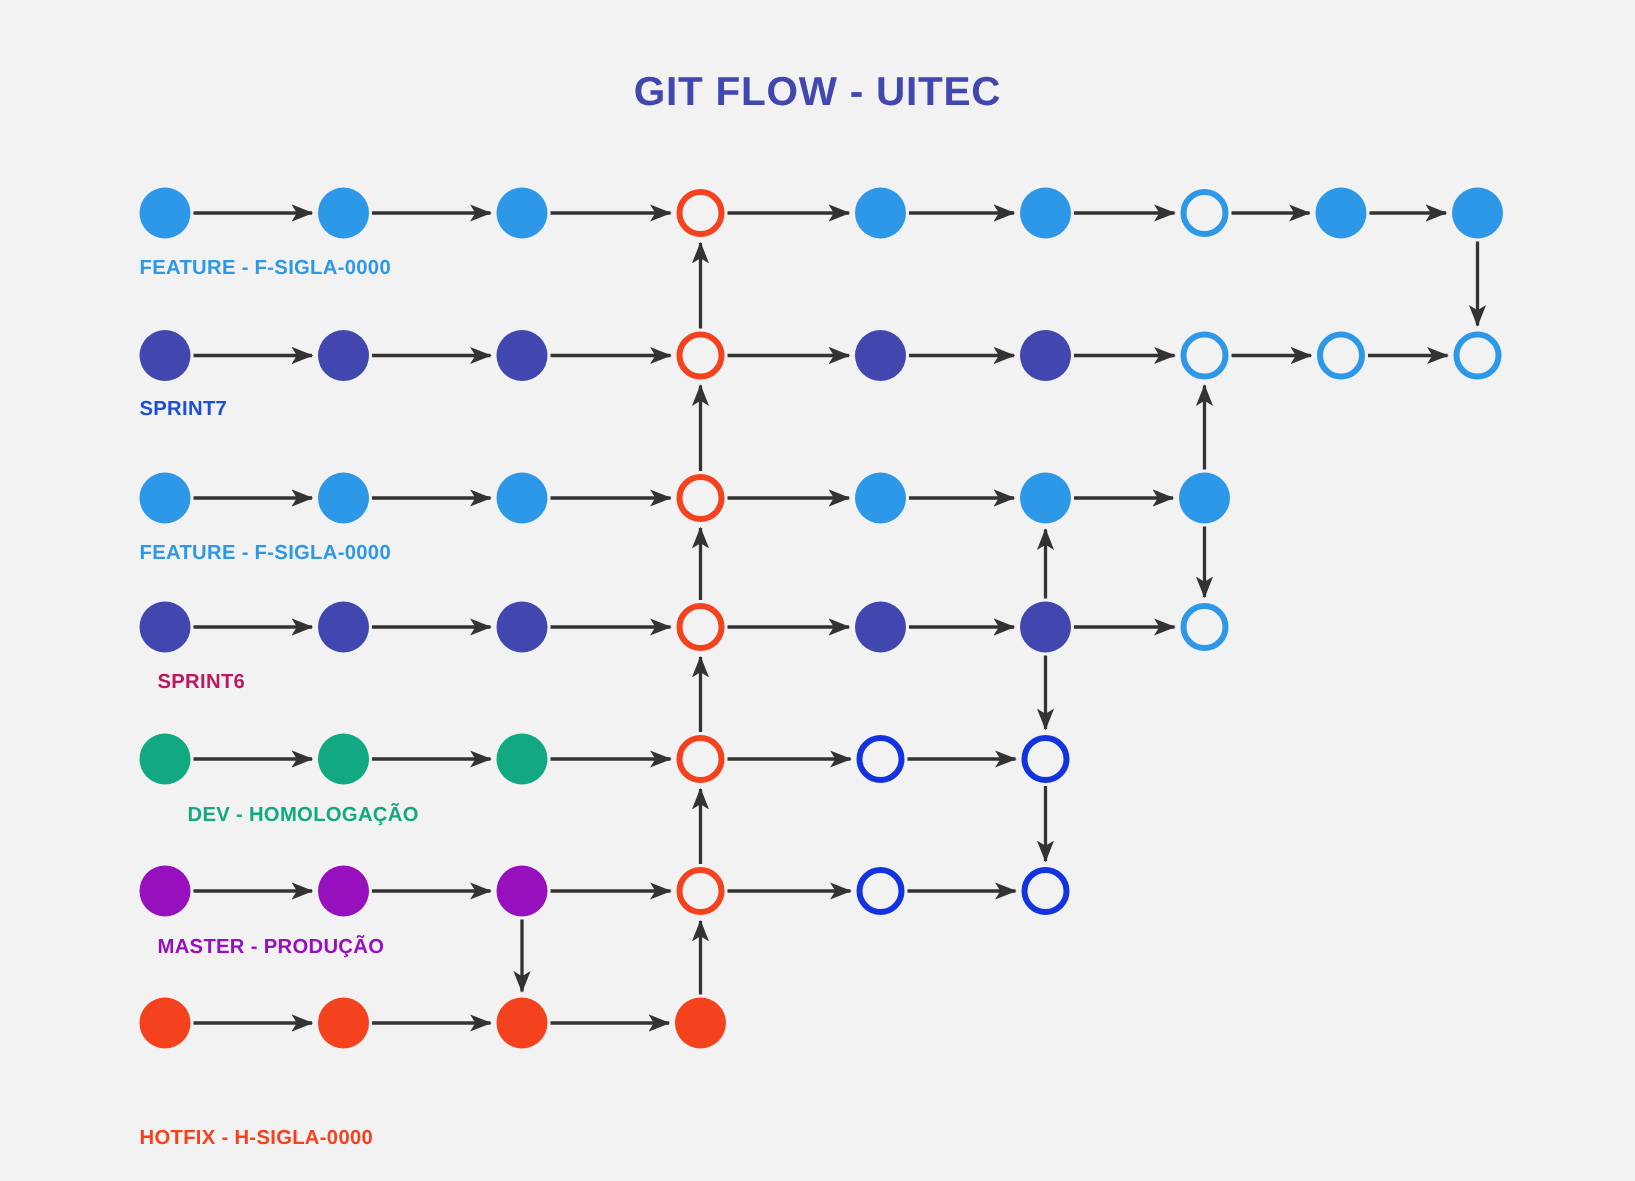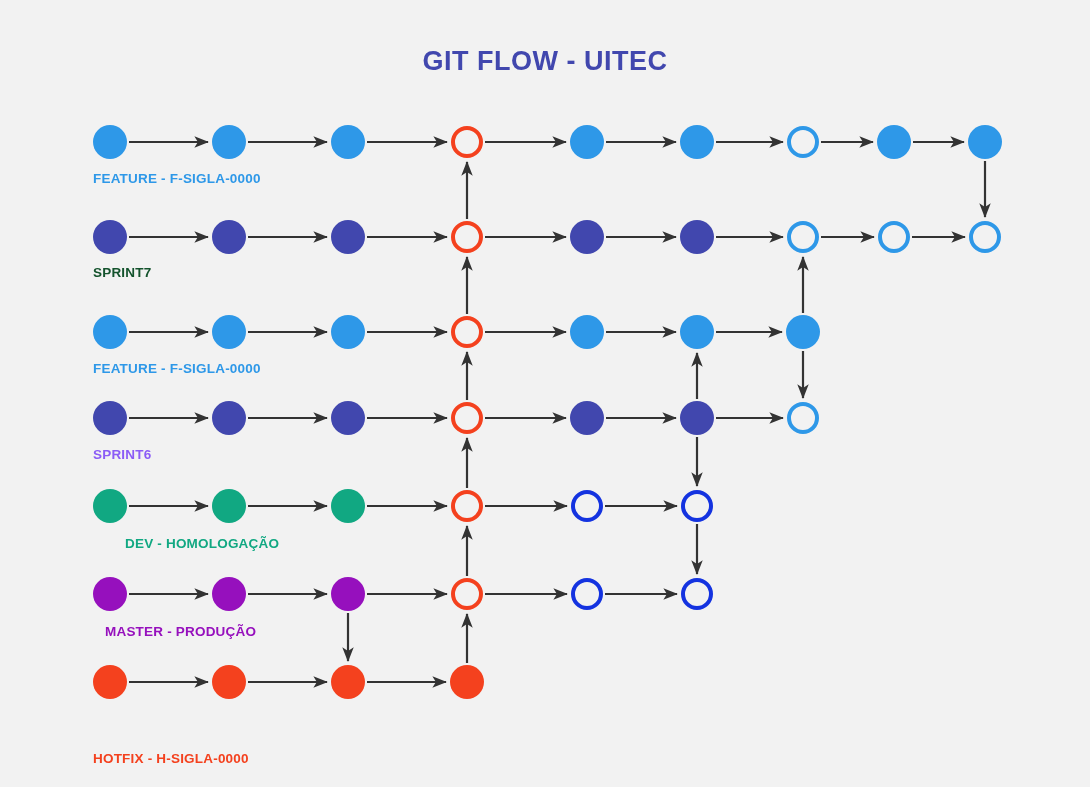--- a/index.html
+++ b/index.html
@@ -173,21 +173,21 @@
       <div class="node hollow" style="left: 467px; top: 594px; width: 32px; height: 32px; border: 4.5px solid rgb(244, 65, 30);"></div>
       <div class="node hollow" style="left: 587px; top: 594px; width: 32px; height: 32px; border: 4.5px solid rgb(20, 51, 224);"></div>
       <div class="node hollow" style="left: 697px; top: 594px; width: 32px; height: 32px; border: 4.5px solid rgb(20, 51, 224);"></div>
       <div class="node filled" style="left: 110px; top: 682px; width: 34px; height: 34px; background: rgb(244, 65, 30);"></div>
       <div class="node filled" style="left: 229px; top: 682px; width: 34px; height: 34px; background: rgb(244, 65, 30);"></div>
       <div class="node filled" style="left: 348px; top: 682px; width: 34px; height: 34px; background: rgb(244, 65, 30);"></div>
       <div class="node filled" style="left: 467px; top: 682px; width: 34px; height: 34px; background: rgb(244, 65, 30);"></div>
     </div>
   <div id="label-layer">
       <div class="row-label" style="left: 93px; top: 178px; color: rgb(46, 152, 232);">FEATURE - F-SIGLA-0000</div>
-      <div class="row-label" style="left: 93px; top: 272px; color: #14532d;">SPRINT7</div>
+      <div class="row-label" style="left: 93px; top: 272px; color: #1d4ed8;">SPRINT7</div>
       <div class="row-label" style="left: 93px; top: 368px; color: rgb(46, 152, 232);">FEATURE - F-SIGLA-0000</div>
-      <div class="row-label" style="left: 93px; top: 454px; color: #8b5cf6;">SPRINT6</div>
+      <div class="row-label" style="left: 105px; top: 454px; color: #be185d;">SPRINT6</div>
       <div class="row-label" style="left: 93px; top: 543px; color: rgb(17, 168, 130); margin-left: 32px;">DEV - HOMOLOGAÇÃO</div>
       <div class="row-label" style="left: 93px; top: 631px; color: rgb(150, 16, 189); padding-left: 12px;">MASTER - PRODUÇÃO</div>
       <div class="row-label" style="left: 93px; top: 719px; color: rgb(244, 65, 30); margin-top: 39px;">HOTFIX - H-SIGLA-0000</div>
     </div>
 
 </div>
 
 </body></html>

